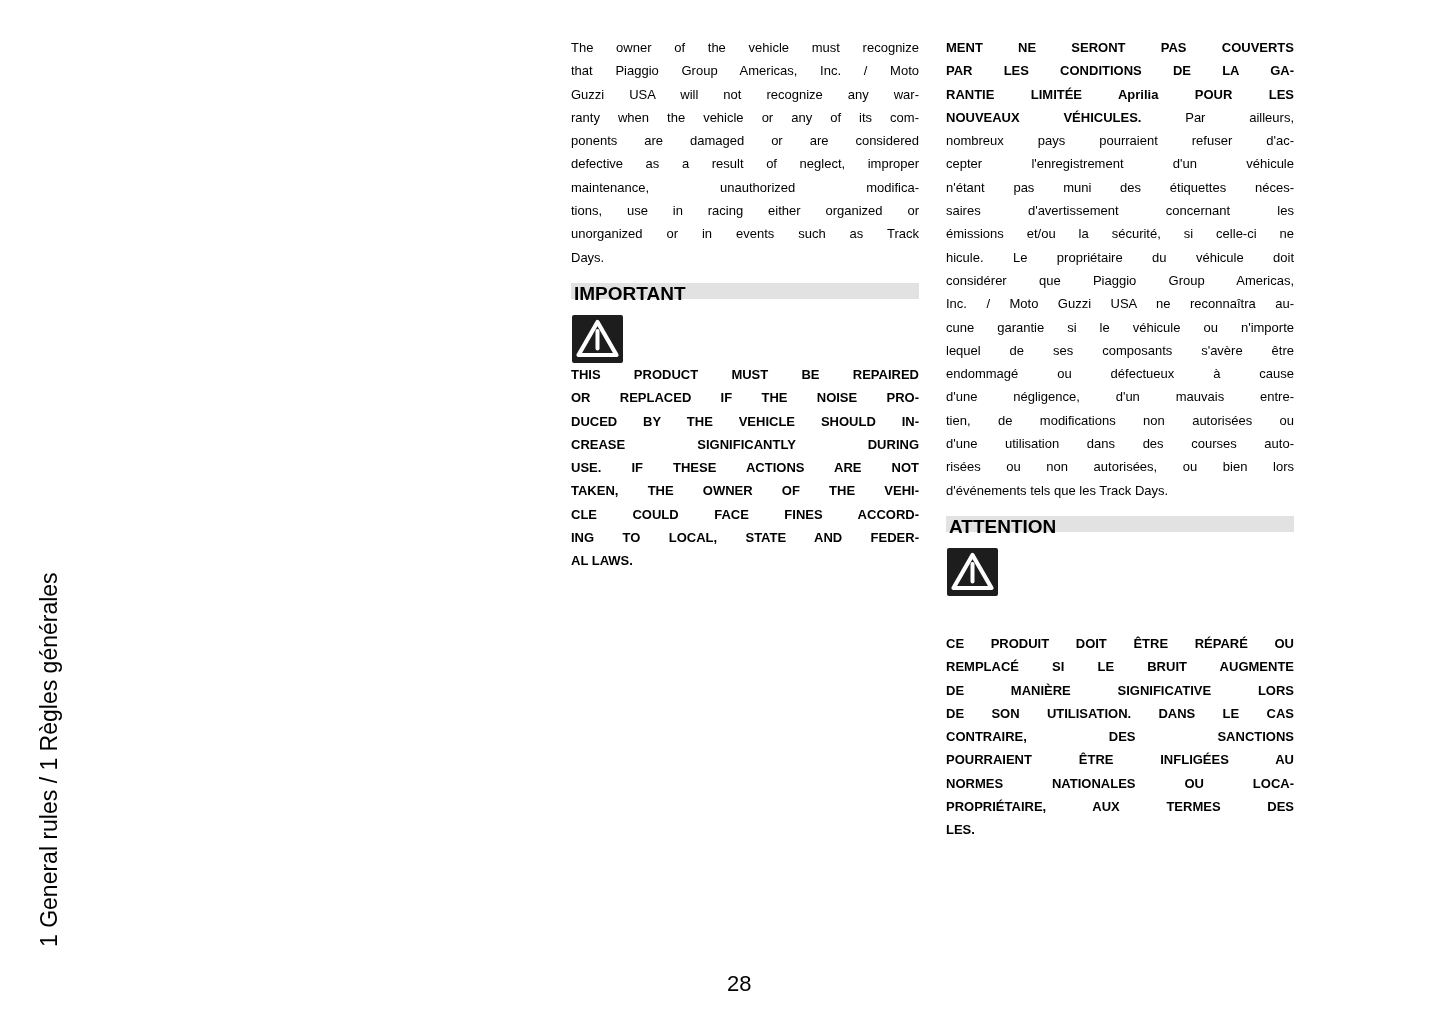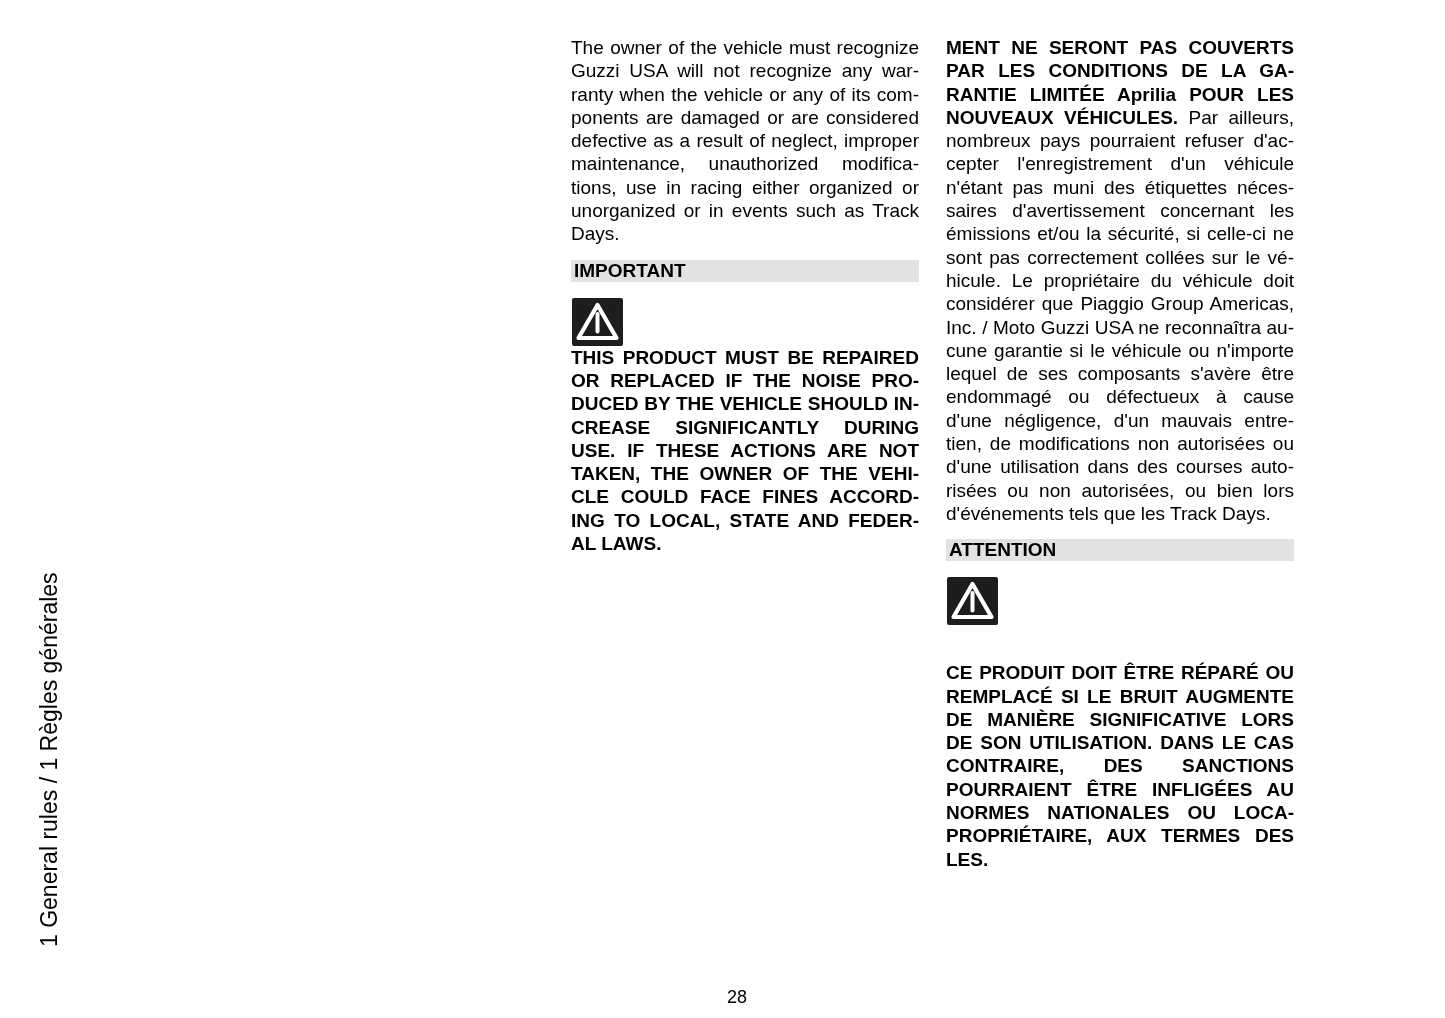--- a/index.html
+++ b/index.html
@@ -16,54 +16,54 @@
     left: 36px; top: 947px;
     transform: rotate(-90deg);
     transform-origin: 0 0;
     white-space: nowrap;
     font-size: 23px;
     line-height: 27px;
   }
   .column { position: absolute; top: 36px; width: 348px; }
   .col-left  { left: 571px; }
   .col-right { left: 946px; }
-  .para { font-size: 19px; line-height: 23.3px; }
+  .para { font-size: 13px; line-height: 23.3px; }
   .tline { text-align: justify; }
   .tline.jfull { text-align-last: justify; }
   .tline b { font-weight: bold; }
   .section-bar {
     margin-top: 14px;
-    height: 22px;
+    height: 16px;
     background: #e2e2e2;
     font-weight: bold;
     font-size: 19px;
     line-height: 22px;
     padding-left: 3px;
   }
   .icon-wrap { margin-top: 16px; margin-left: 1px; width: 51px; height: 48px; }
   .icon-wrap svg { display: block; }
   .warn { }
   .col-right .warn { margin-top: 36px; }
   .page-number {
     position: absolute;
     left: 727px; top: 971px;
-    font-size: 18px;
-    margin-top: 16px;
+    font-size: 22px;
   }
 </style>
 </head>
 <body>
 
 <div class="page">
 
   <div class="sidebar-label">1 General rules / 1 Règles générales</div>
 
   <div class="column col-left">
     <div class="para">
         <div class="tline jfull">The owner of the vehicle must recognize</div>
+        <div class="tline jfull">that Piaggio Group Americas, Inc. / Moto</div>
         <div class="tline jfull">Guzzi USA will not recognize any war-</div>
         <div class="tline jfull">ranty when the vehicle or any of its com-</div>
         <div class="tline jfull">ponents are damaged or are considered</div>
         <div class="tline jfull">defective as a result of neglect, improper</div>
         <div class="tline jfull">maintenance, unauthorized modifica-</div>
         <div class="tline jfull">tions, use in racing either organized or</div>
         <div class="tline jfull">unorganized or in events such as Track</div>
         <div class="tline">Days.</div>
       </div>
     <div class="section-bar">IMPORTANT</div>
@@ -91,21 +91,20 @@
     <div class="para">
         <div class="tline jfull"><b>MENT NE SERONT PAS COUVERTS</b></div>
         <div class="tline jfull"><b>PAR LES CONDITIONS DE LA GA-</b></div>
         <div class="tline jfull"><b>RANTIE LIMITÉE Aprilia POUR LES</b></div>
         <div class="tline jfull"><b>NOUVEAUX VÉHICULES.</b> Par ailleurs,</div>
         <div class="tline jfull">nombreux pays pourraient refuser d'ac-</div>
         <div class="tline jfull">cepter l'enregistrement d'un véhicule</div>
         <div class="tline jfull">n'étant pas muni des étiquettes néces-</div>
         <div class="tline jfull">saires d'avertissement concernant les</div>
         <div class="tline jfull">émissions et/ou la sécurité, si celle-ci ne</div>
-        <div class="tline jfull">sont pas correctement collées sur le vé-</div>
         <div class="tline jfull">hicule. Le propriétaire du véhicule doit</div>
         <div class="tline jfull">considérer que Piaggio Group Americas,</div>
         <div class="tline jfull">Inc. / Moto Guzzi USA ne reconnaîtra au-</div>
         <div class="tline jfull">cune garantie si le véhicule ou n'importe</div>
         <div class="tline jfull">lequel de ses composants s'avère être</div>
         <div class="tline jfull">endommagé ou défectueux à cause</div>
         <div class="tline jfull">d'une négligence, d'un mauvais entre-</div>
         <div class="tline jfull">tien, de modifications non autorisées ou</div>
         <div class="tline jfull">d'une utilisation dans des courses auto-</div>
         <div class="tline jfull">risées ou non autorisées, ou bien lors</div>

